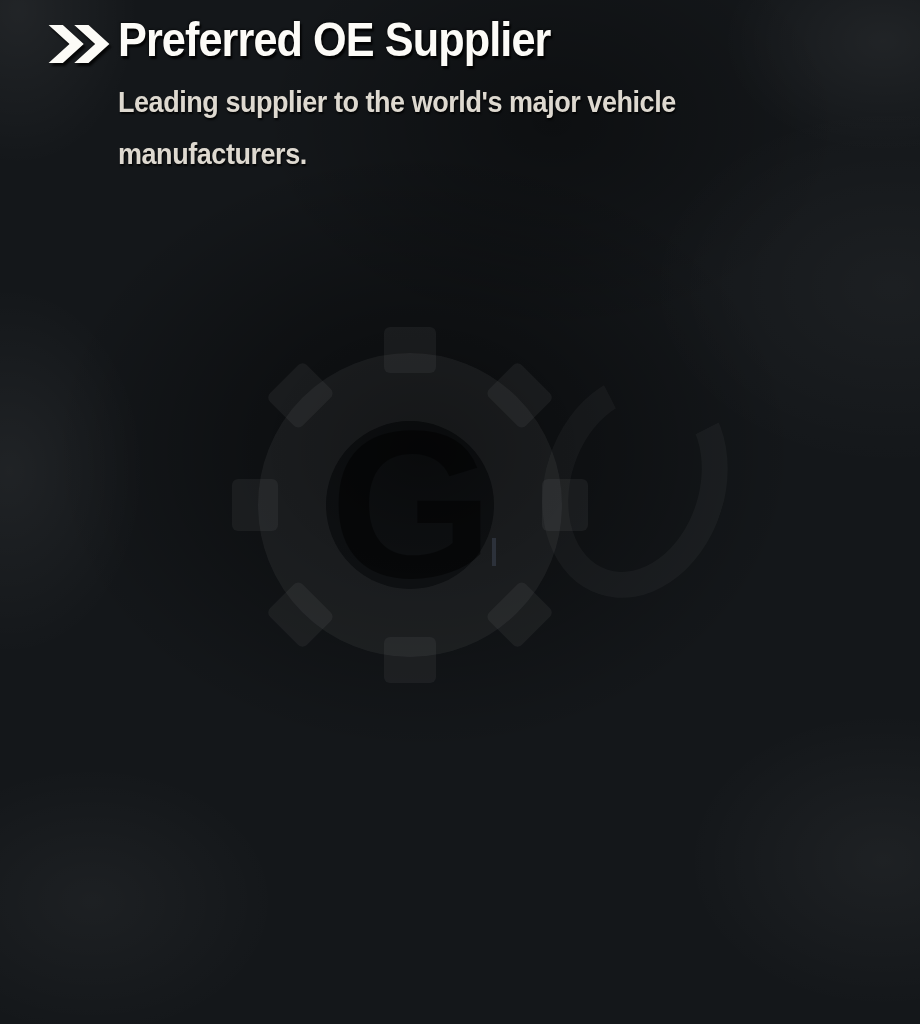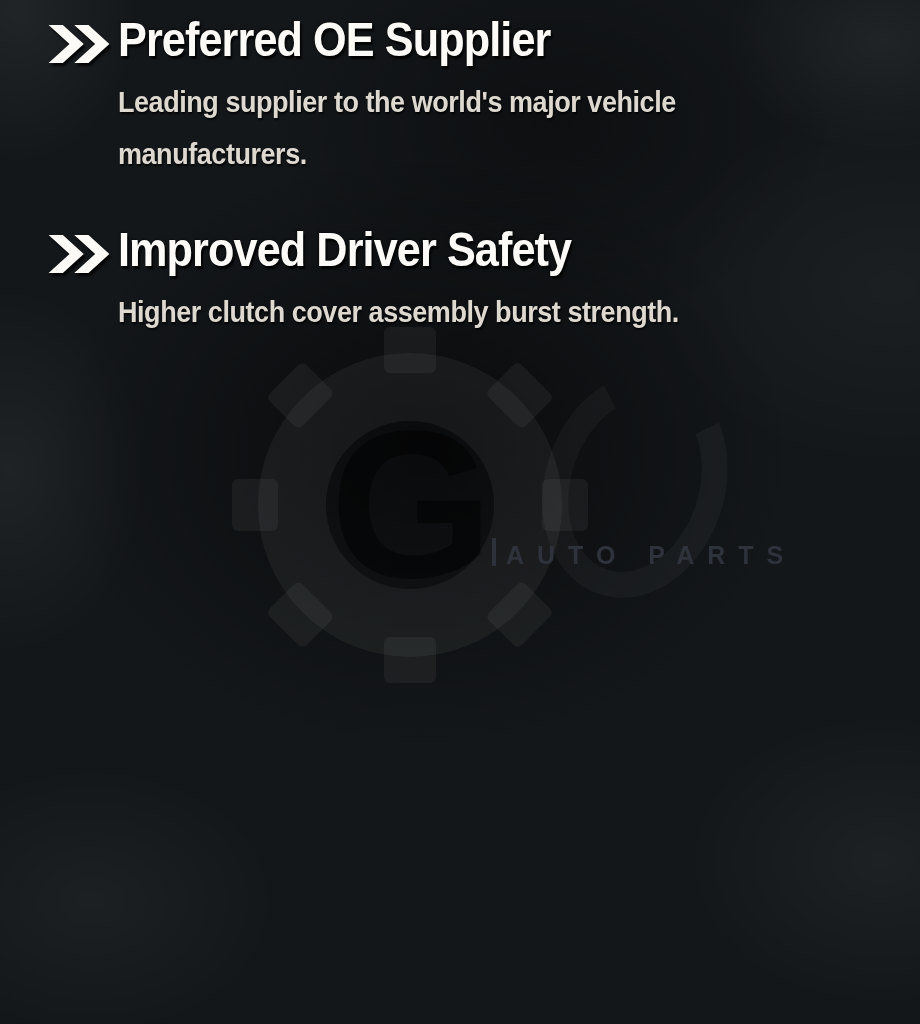--- a/index.html
+++ b/index.html
@@ -65,48 +65,35 @@
         <rect x="204" y="52" width="52" height="46" rx="6" transform="rotate(45 230 230)"></rect>
         <rect x="204" y="362" width="52" height="46" rx="6" transform="rotate(45 230 230)"></rect>
         <rect x="52" y="204" width="46" height="52" rx="6" transform="rotate(45 230 230)"></rect>
         <rect x="362" y="204" width="46" height="52" rx="6" transform="rotate(45 230 230)"></rect>
       </g>
     </g>
   </svg>
   <div class="wm-mono">G</div>
   <div class="wm-arc"></div>
   <div class="wm-bar"></div>
-  <div class="wm-label">AUTO PARTS</div>
 </div>
 
 <div class="poster">
 
   <section class="feature">
     <div class="chevrons">
       <svg width="62" height="38" viewBox="0 0 64 40" fill="#fcfbf7">
         <polygon points="0,0 15,0 37,20 15,40 0,40 22,20"></polygon>
         <polygon points="27,0 42,0 64,20 42,40 27,40 49,20"></polygon>
       </svg>
     </div>
     <div class="texts">
       <h2 class="title">Preferred OE Supplier</h2>
       <p class="desc">Leading supplier to the world's major vehicle
 manufacturers.</p>
     </div>
   </section>
 
 
-  <section class="feature">
-    <div class="chevrons">
-      <svg width="62" height="38" viewBox="0 0 64 40" fill="#fcfbf7">
-        <polygon points="0,0 15,0 37,20 15,40 0,40 22,20"></polygon>
-        <polygon points="27,0 42,0 64,20 42,40 27,40 49,20"></polygon>
-      </svg>
-    </div>
-    <div class="texts">
-      <h2 class="title">Improved Driver Safety</h2>
-      <p class="desc">Higher clutch cover assembly burst strength.</p>
-    </div>
-  </section>
 
 
 
 </div>
 
 </body></html>

